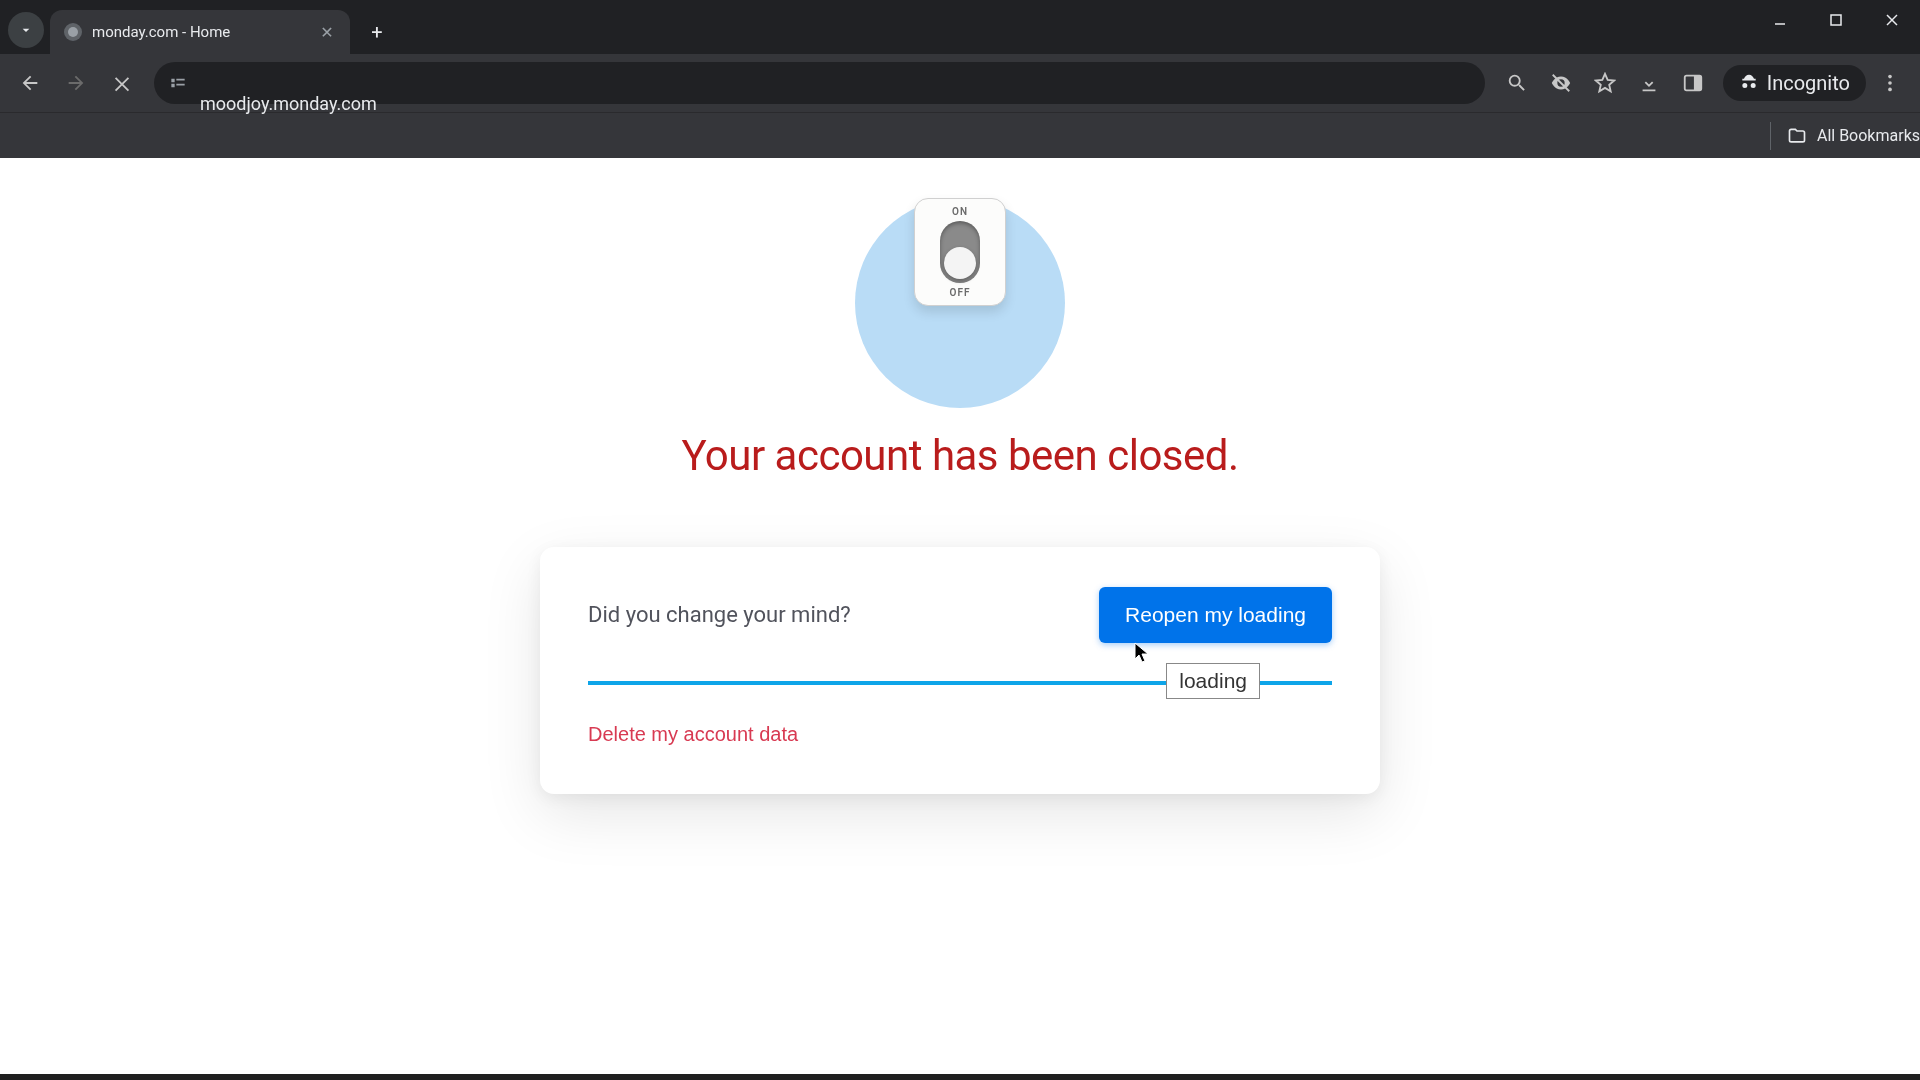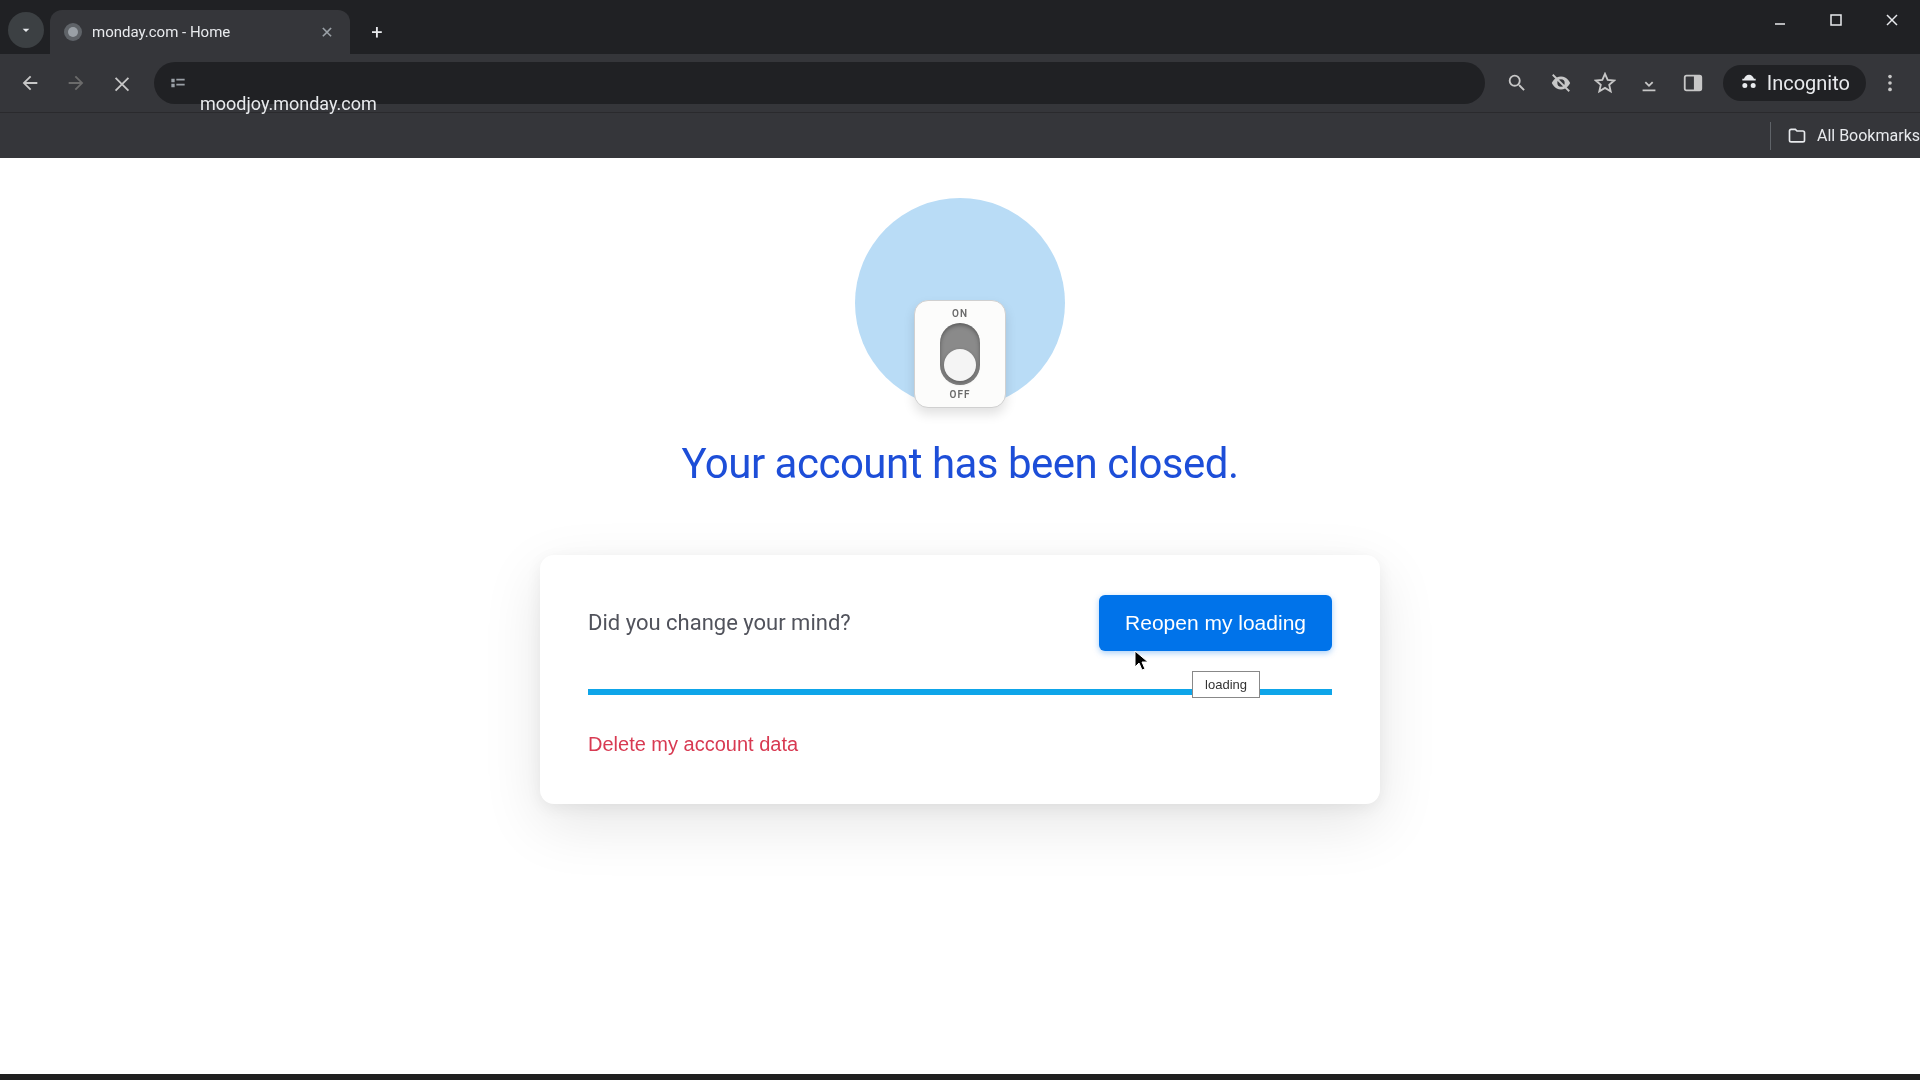--- a/index.html
+++ b/index.html
@@ -34,38 +34,38 @@
 
   .bookmarks-bar { height:46px; background:#35363a; border-top:1px solid #2a2a2d; display:flex; align-items:center; justify-content:flex-end; gap:16px; }
   .bm-sep { width:1px; height:28px; background:#5f6368; }
   .bm { display:flex; align-items:center; gap:10px; color:#e8eaed; font-size:16px; }
   .bm svg { width:20px; height:20px; fill:none; stroke:#e8eaed; stroke-width:2; }
 
   
   .page { background:#fff; height: calc(1080px - 54px - 58px - 46px); position:relative; }
   .content { width: 100%; display:flex; flex-direction:column; align-items:center; padding-top: 40px; }
 
-  .hero-circle { width:210px; height:210px; border-radius:50%; background:#b9dcf6; display:flex; align-items:flex-end; justify-content:center; }
+  .hero-circle { width:210px; height:210px; border-radius:50%; background:#b9dcf6; display:flex; align-items:flex-start; justify-content:center; }
   .switch-tile { width:92px; height:108px; background:#fcfcfb; border:1px solid #d0d0d0; border-radius:14px; box-shadow: 0 6px 12px rgba(0,0,0,.12); display:flex; flex-direction:column; align-items:center; justify-content:center; gap:4px; }
   .switch-tile .lbl { font-size:10px; letter-spacing:1px; color:#6b6b6b; font-weight:600; }
   .switch-track { width:40px; height:62px; background:#8a8a8a; border-radius:20px; display:flex; align-items:flex-end; justify-content:center; padding:4px; box-shadow: inset 0 2px 4px rgba(0,0,0,.35); }
   .switch-knob { width:32px; height:32px; border-radius:50%; background:#f4f4f4; box-shadow: 0 2px 4px rgba(0,0,0,.3); }
 
-  .headline { margin-top:28px; text-align:left; color:#1d4ed8; font-weight:400; font-size:42px; line-height:1.35; letter-spacing:-0.5px; }
+  .headline { margin-top:20px; text-align:left; color:#b91c1c; font-weight:400; font-size:42px; line-height:1.35; letter-spacing:-0.5px; }
 
   .card { margin-top:62px; width:840px; background:#fff; border-radius:14px; box-shadow: 0 20px 60px rgba(0,0,0,.10), 0 4px 16px rgba(0,0,0,.06); padding: 40px 48px 48px; }
   .row { display:flex; align-items:center; justify-content:space-between; }
-  .row1 { padding-bottom:38px; border-bottom:6px solid #0ea5e9; position:relative; }
+  .row1 { padding-bottom:38px; border-bottom:4px solid #0ea5e9; position:relative; }
   .row2 { padding-top:38px; }
   .prompt { font-size:22px; color:#51535c; }
   .btn-primary { background:#0073ea; color:#fff; border:none; font-size:21px; padding:16px 26px; border-radius:6px; cursor:pointer; box-shadow: 0 2px 6px rgba(0,115,234,.35); }
   .link-danger { color:#d83a52; font-size:20px; cursor:pointer; background:none; border:none; }
 
   
-  .tooltip { position:absolute; top:76px; right:72px; background:#fff; border:1px solid #888; padding:5px 12px; font-size:13px; color:#333; font-family: "Segoe UI", Arial, sans-serif; }
+  .tooltip { position:absolute; top:76px; right:72px; background:#fff; border:1px solid #888; padding:5px 12px; font-size:21px; color:#333; font-family: "Segoe UI", Arial, sans-serif; }
   .cursor { position:absolute; top:55px; right:182px; width:16px; height:22px; }
   .cursor svg { width:16px; height:22px; }
 
   
   .taskbar { position:absolute; left:0; right:0; bottom:0; height:6px; background:#1f1f1f; }
 </style>
 </head>
 <body>
 
 <div class="browser-chrome">

